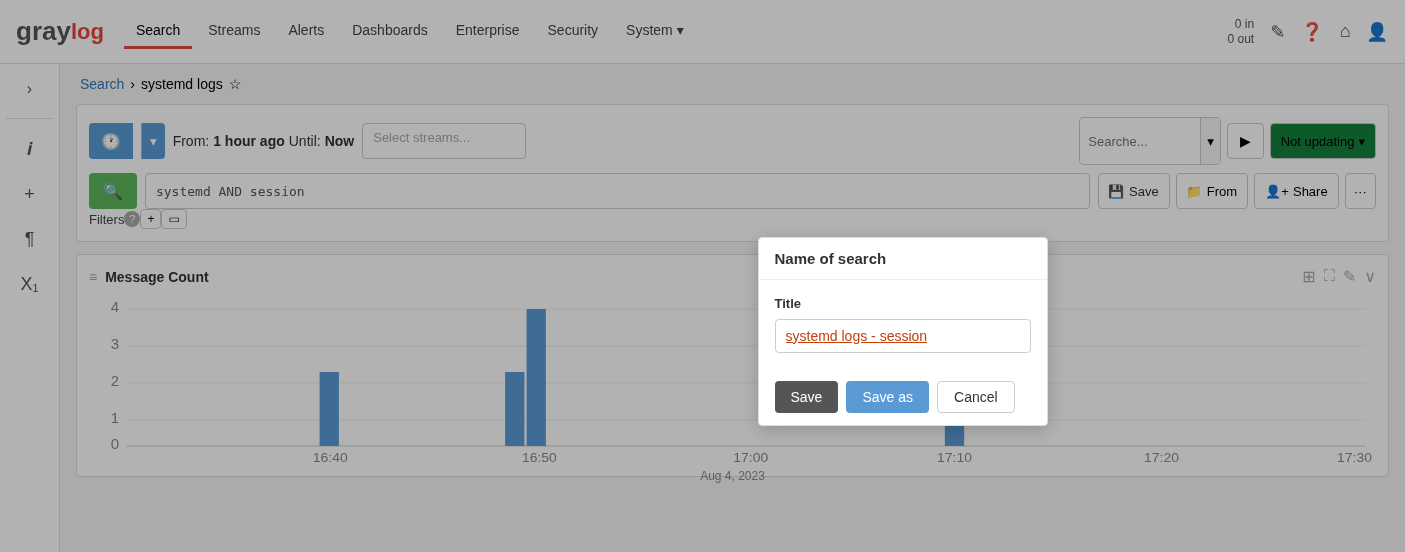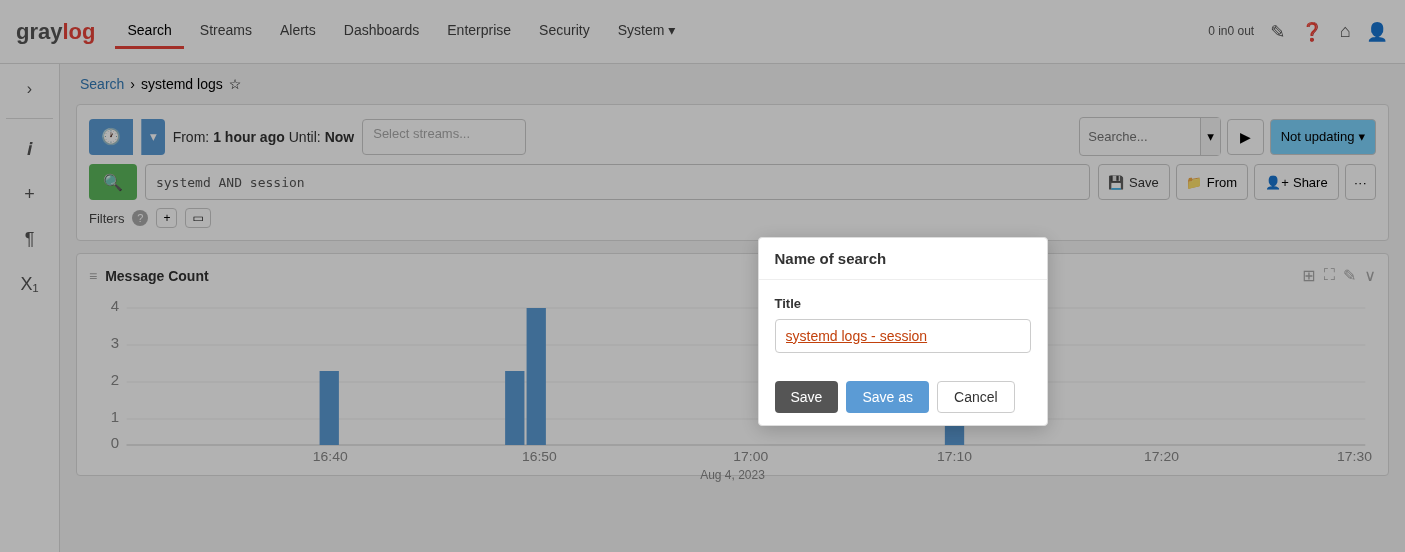--- a/index.html
+++ b/index.html
@@ -4,30 +4,30 @@
   <style>
     * { box-sizing: border-box; margin: 0; padding: 0; }
     body { font-family: -apple-system, BlinkMacSystemFont, 'Segoe UI', sans-serif; font-size: 14px; background: #f5f5f5; overflow: hidden; }
 
     
     .topnav {
       display: flex; align-items: center; background: #fff; border-bottom: 1px solid #ddd;
       height: 64px; padding: 0 16px; gap: 4px; position: relative; z-index: 100;
     }
     .logo { display: flex; align-items: center; margin-right: 16px; }
-    .logo-gray { color: #555; font-size: 22px; font-weight: 700; }
+    .logo-gray { color: #555; font-size: 26px; font-weight: 700; }
     .logo-log { color: #e8443a; font-size: 22px; font-weight: 700; }
     .nav-item {
       padding: 8px 12px; color: #444; cursor: pointer; font-size: 14px;
       text-decoration: none; border-bottom: 3px solid transparent;
     }
     .nav-item.active { color: #000; border-bottom: 3px solid #e8443a; font-weight: 500; }
     .nav-item-dropdown { display: flex; align-items: center; gap: 4px; }
     .nav-right { margin-left: auto; display: flex; align-items: center; gap: 16px; }
-    .nav-counter { display: flex; flex-direction: row; align-items: flex-end; font-size: 12px; color: #555; line-height: 1.2; }
+    .nav-counter { display: flex; flex-direction: column; align-items: flex-end; font-size: 12px; color: #555; line-height: 1.2; }
     .nav-icon-btn { color: #555; cursor: pointer; font-size: 18px; }
 
     
     .layout { display: flex; height: calc(552px - 64px); }
     .sidebar {
       width: 60px; background: #fff; border-right: 1px solid #ddd;
       display: flex; flex-direction: column; align-items: center; padding-top: 8px; gap: 8px;
     }
     .sidebar-toggle { cursor: pointer; color: #555; padding: 8px; font-size: 16px; }
     .sidebar-divider { width: 80%; height: 1px; background: #ddd; margin: 4px 0; }
@@ -53,43 +53,43 @@
     .time-dropdown-btn {
       background: #5b9bd5; color: #fff; border: none; border-left: 1px solid rgba(255,255,255,0.3);
       border-radius: 0 4px 4px 0; padding: 4px 8px; cursor: pointer; height: 36px;
     }
     .time-range { display: flex; align-items: center; gap: 4px; font-size: 14px; color: #333; }
     .select-streams {
       border: 1px solid #ccc; border-radius: 4px; padding: 6px 10px;
       background: #fff; color: #777; font-size: 13px; height: 36px; min-width: 120px;
     }
     .search-bar-right { display: flex; align-items: center; gap: 6px; margin-left: auto; }
-    .searchbox-wrap { display: flex; align-items: center; border: 1px solid #ccc; border-radius: 4px; height: 39px; }
+    .searchbox-wrap { display: flex; align-items: center; border: 1px solid #ccc; border-radius: 4px; height: 48px; }
     .searchbox-input { border: none; outline: none; padding: 4px 8px; font-size: 13px; width: 120px; }
     .searchbox-dropdown { border: none; border-left: 1px solid #ccc; background: #f5f5f5; padding: 4px 6px; cursor: pointer; height: 100%; }
     .run-btn { background: #fff; border: 1px solid #ccc; border-radius: 4px; padding: 6px 12px; cursor: pointer; height: 36px; font-size: 14px; }
     .not-updating-btn {
       border: 1px solid #ccc; border-radius: 4px; padding: 6px 10px;
-      background: #7dd3fc; cursor: pointer; height: 36px; font-size: 13px; display: flex; align-items: center; gap: 4px;
+      background: #15803d; cursor: pointer; height: 36px; font-size: 13px; display: flex; align-items: center; gap: 4px;
     }
     .action-btn {
       border: 1px solid #ccc; border-radius: 4px; padding: 6px 10px; background: #fff;
       cursor: pointer; height: 36px; font-size: 13px; display: flex; align-items: center; gap: 4px;
     }
     .action-btn.save-btn { color: #333; }
     .more-btn { border: 1px solid #ccc; border-radius: 4px; padding: 6px 8px; background: #fff; cursor: pointer; height: 36px; }
     .search-green-btn {
       background: #5cb85c; color: #fff; border: none; border-radius: 4px;
       padding: 8px 14px; cursor: pointer; font-size: 16px; height: 36px;
     }
     .query-input {
       flex: 1; border: 1px solid #ccc; border-radius: 4px; padding: 6px 10px;
       font-size: 13px; font-family: monospace; color: #555; background: #fff; height: 36px;
     }
-    .filters-row { display: flex; align-items: center; gap: 8px; margin-top: 8px; font-size: 13px; color: #444; }
+    .filters-row { display: flex; align-items: center; margin-top: 0; font-size: 13px; color: #444; }
     .filters-help { display: inline-flex; align-items: center; justify-content: center; width: 16px; height: 16px; border-radius: 50%; background: #aaa; color: #fff; font-size: 11px; cursor: pointer; }
     .filter-add-btn { border: 1px solid #ccc; border-radius: 4px; padding: 2px 6px; background: #fff; cursor: pointer; font-size: 12px; }
     .filter-folder-btn { border: 1px solid #ccc; border-radius: 4px; padding: 2px 6px; background: #fff; cursor: pointer; font-size: 12px; }
 
     
     .chart-section { background: #fff; border: 1px solid #ddd; margin: 0 16px; border-radius: 4px; padding: 12px; }
     .chart-header { display: flex; align-items: center; gap: 8px; margin-bottom: 8px; }
     .chart-menu-icon { color: #aaa; cursor: pointer; }
     .chart-title { font-size: 14px; font-weight: 700; color: #333; }
     .chart-actions { margin-left: auto; display: flex; gap: 8px; color: #aaa; }

